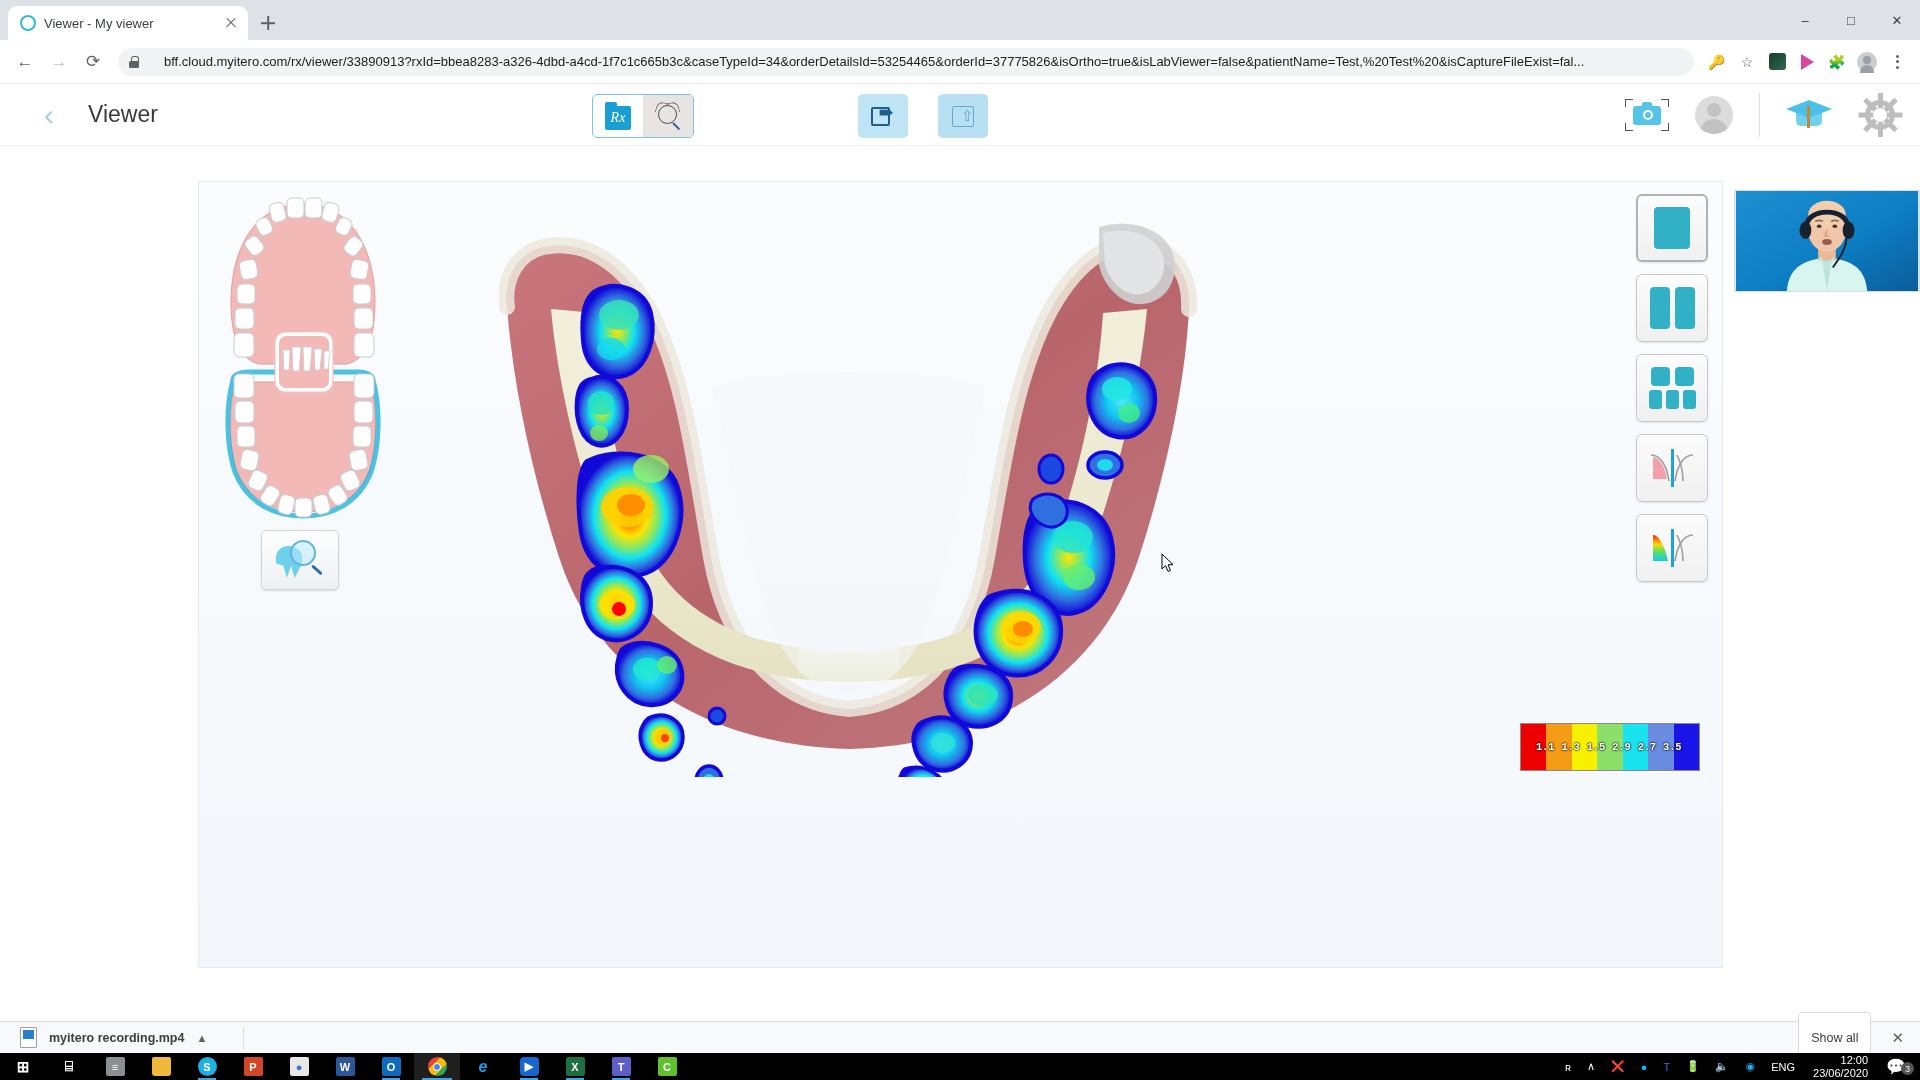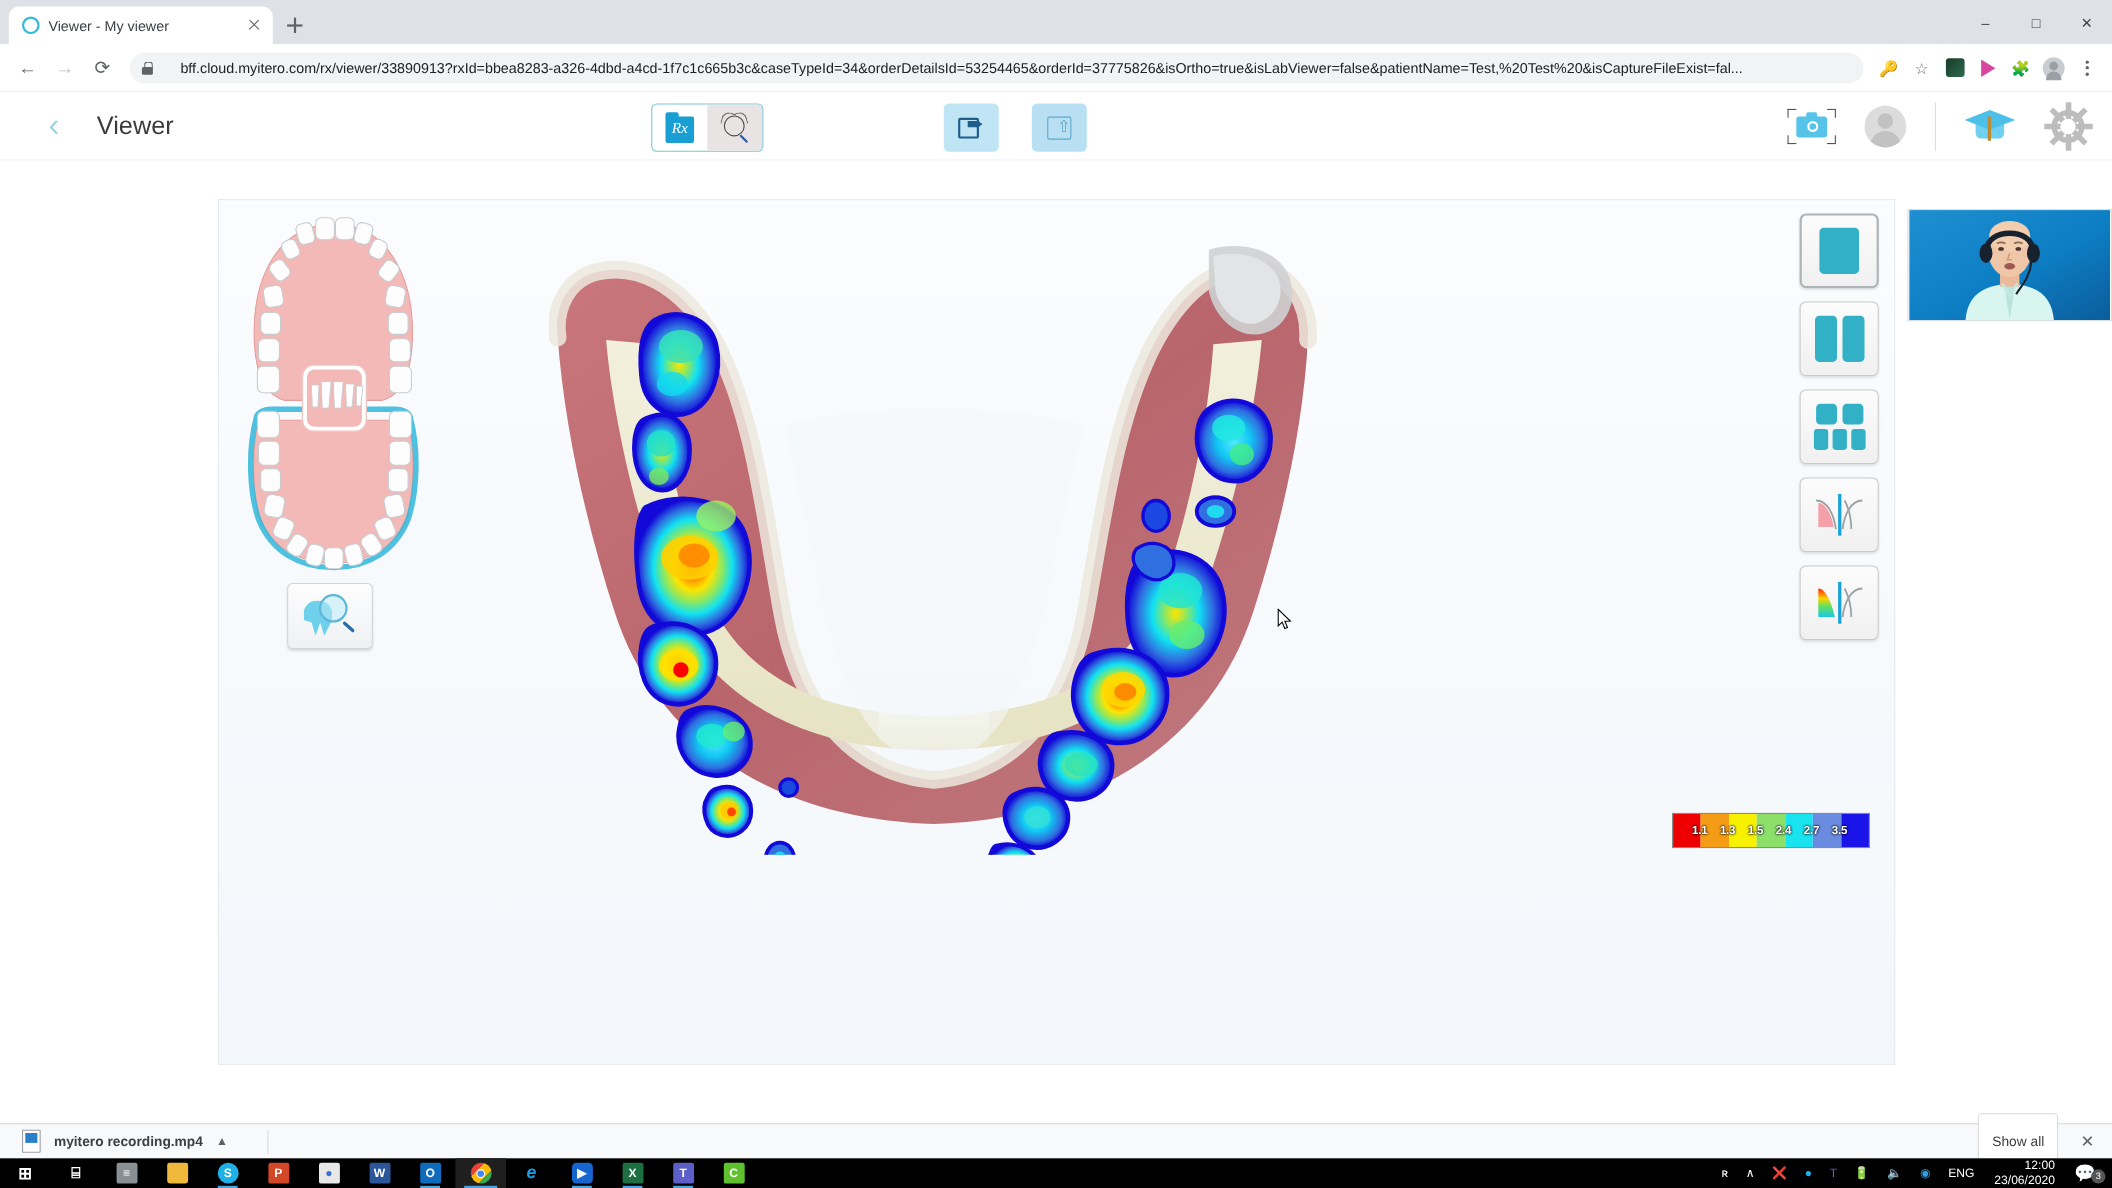--- a/index.html
+++ b/index.html
@@ -214,22 +214,22 @@
   .pane2 i { width:20px;height:42px;background:#31b0c6;border-radius:4px; display:block;}
   .pane5 { display:flex; flex-direction:column; gap:4px; align-items:center;}
   .pane5 .r1 { display:flex; gap:5px; }
   .pane5 .r1 i { width:19px;height:19px;background:#31b0c6;border-radius:4px;display:block;}
   .pane5 .r2 { display:flex; gap:4px; }
   .pane5 .r2 i { width:13px;height:19px;background:#31b0c6;border-radius:3px;display:block;}
   .occl { width:46px;height:42px; position:relative; }
   .occl svg { width:46px;height:42px; }
 
   
-  .legend { position:absolute; right:22px; bottom:196px; width:180px; height:32px;
-            border:1px solid #8a8a8a; display:flex; }
+  .legend { position:absolute; right:22px; bottom:196px; width:180px; height:48px;
+            border:1px solid #8a8a8a; display:flex;font-family:Liberation Mono, monospace; }
   .legend .band { flex:1; position:relative; display:flex; align-items:center; justify-content:center; }
   .legend .band span { font-size:10.5px; font-weight:bold; color:#fff;
                        text-shadow: 0 0 2px #000, 0 0 2px #000; letter-spacing:-.2px;
                        transform: translateX(-14px); }
 
   
   .pip { position:absolute; right:0; top:44px; width:186px; height:102px;
          border:1px solid #d8dde2; overflow:hidden; z-index:40; }
   .pip svg { width:100%; height:100%; display:block; }
 
@@ -657,21 +657,21 @@
           <div class="band" style="background:#f59c16">
               <span>1.1</span>
             </div>
           <div class="band" style="background:#f7f100">
               <span>1.3</span>
             </div>
           <div class="band" style="background:#8ce06a">
               <span>1.5</span>
             </div>
           <div class="band" style="background:#1ae3f0">
-              <span>2.4</span>
+              <span>2.9</span>
             </div>
           <div class="band" style="background:#6a8ce0">
               <span>2.7</span>
             </div>
           <div class="band" style="background:#1a14e8">
               <span>3.5</span>
             </div>
         </div>
 
         <div class="cursor">

